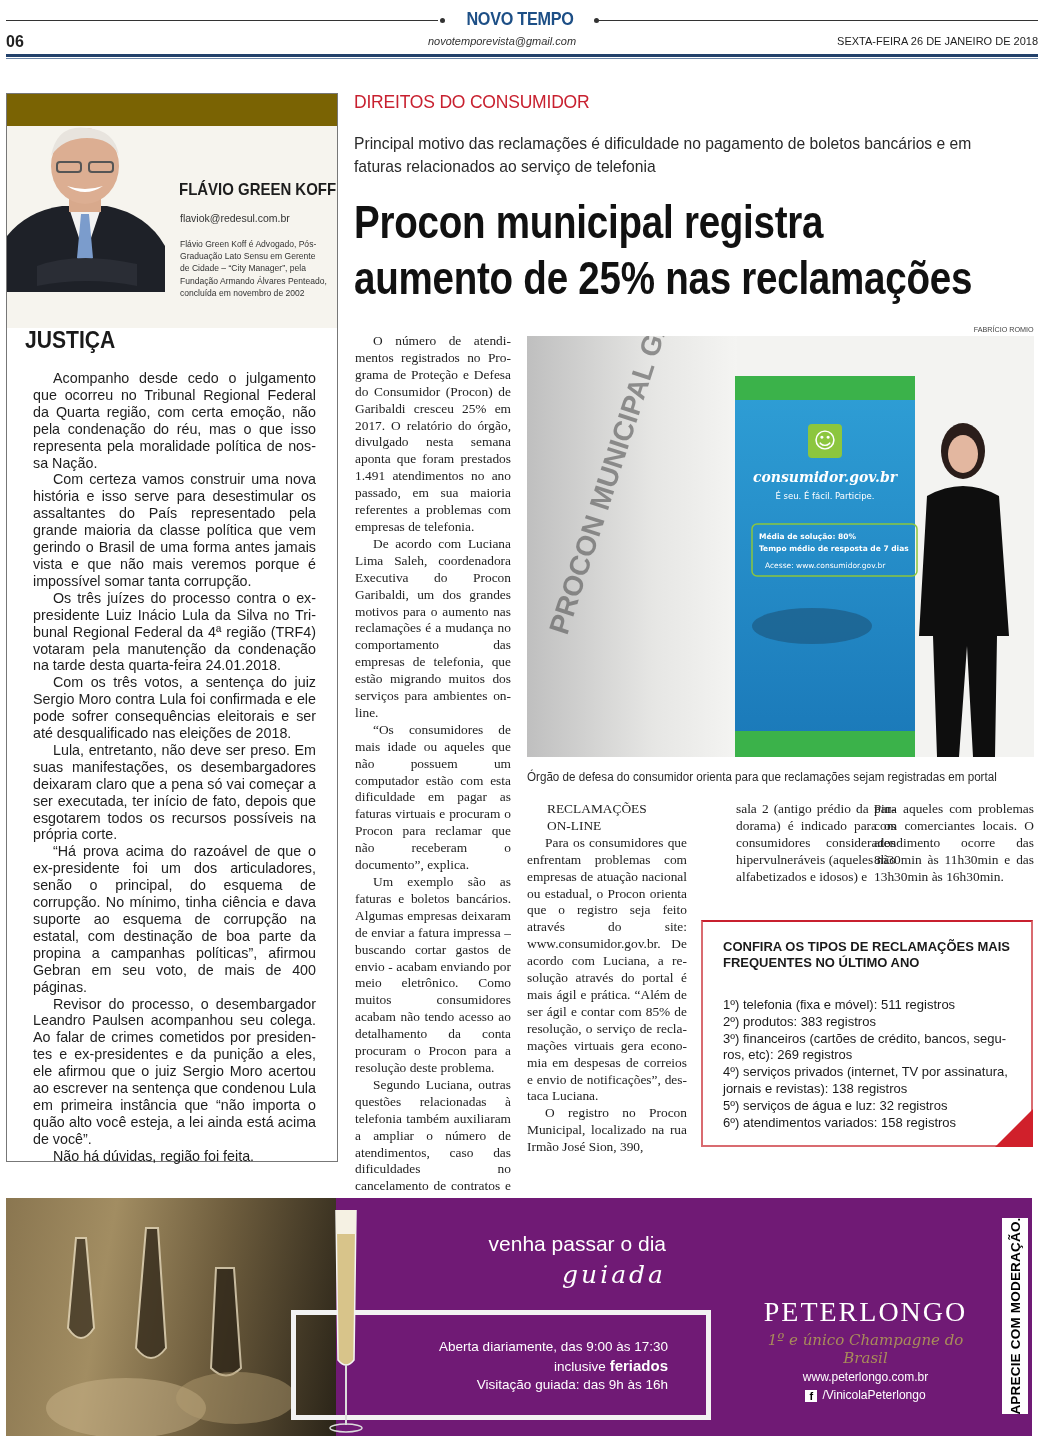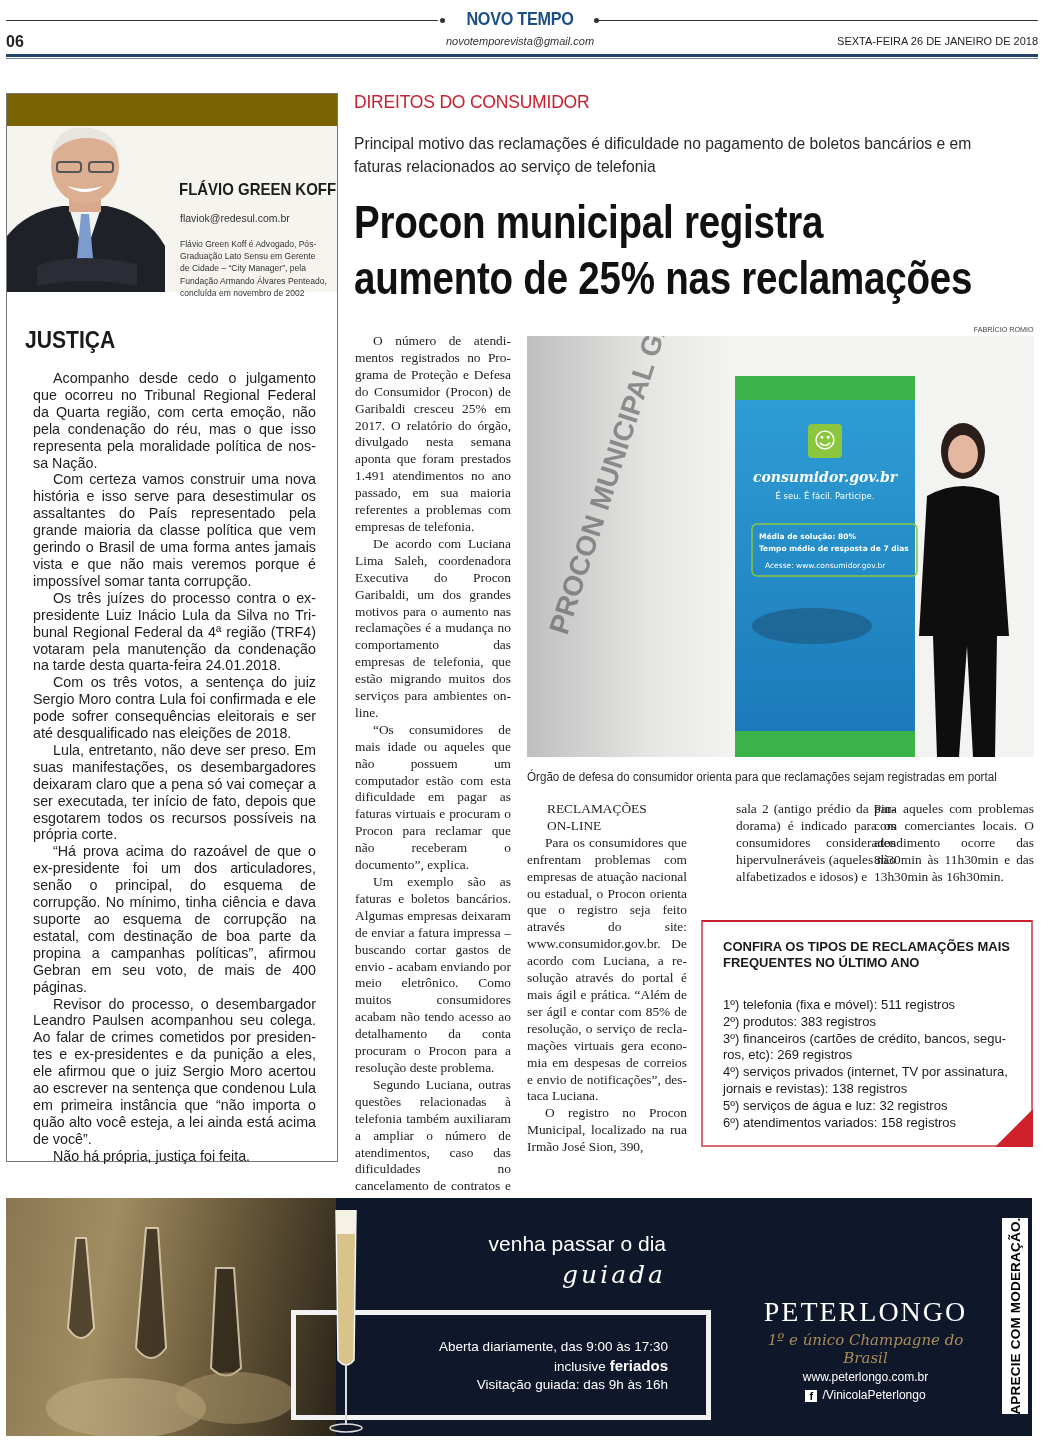--- a/index.html
+++ b/index.html
@@ -6,32 +6,32 @@
   html, body { width: 1058px; height: 1443px; background: #ffffff; overflow: hidden; }
   body { position: relative; font-family: "Liberation Sans", sans-serif; color: #1a1a1a; }
 
   
   .hdr-line-top { position: absolute; top: 20px; height: 1px; background: #333; }
   .hdr-line-top.l { left: 6px; width: 432px; }
   .hdr-line-top.r { left: 598px; width: 440px; }
   .hdr-dot { position: absolute; top: 18px; width: 5px; height: 5px; border-radius: 50%; background: #333; }
   .brand { position: absolute; top: 9px; left: 440px; width: 160px; text-align: center;
            font-family: "Liberation Sans", sans-serif; font-weight: bold; font-size: 18px; color: #1d4f86; letter-spacing: -0.3px; transform: scaleX(0.9); }
-  .email { position: absolute; top: 35px; left: 390px; width: 260px; text-align: center;
+  .email { position: absolute; top: 35px; left: 372px; width: 260px; text-align: center;
            font-style: italic; font-size: 11px; color: #333; }
   .page-no { position: absolute; top: 33px; left: 6px; font-weight: bold; font-size: 16px; color: #222; }
   .date { position: absolute; top: 35px; right: 20px; font-size: 11px; color: #222; }
   .hdr-rule-1 { position: absolute; top: 54px; left: 6px; width: 1032px; height: 3px; background: #22416b; }
   .hdr-rule-2 { position: absolute; top: 58px; left: 6px; width: 1032px; height: 1px; background: #6b85a6; }
 
   
   .author-box { position: absolute; top: 93px; left: 6px; width: 332px; height: 1069px;
                 border: 1px solid #777; background: #fff; }
   .author-top { position: absolute; top: 0; left: 0; right: 0; height: 32px; background: #7a6303; }
-  .author-card { position: absolute; top: 32px; left: 0; right: 0; height: 166px; background: #f6f4ee; }
+  .author-card { position: absolute; top: 32px; left: 0; right: 0; height: 202px; background: #f6f4ee; }
   .author-photo { position: absolute; top: 0; left: 0; width: 158px; height: 166px; overflow: hidden; }
   .author-name { position: absolute; top: 54px; left: 172px; font-weight: bold; font-size: 17px; color: #1d1d1d; transform: scaleX(0.88); transform-origin: left; white-space: nowrap; }
   .author-email { position: absolute; top: 86px; left: 173px; font-size: 10.5px; color: #333; }
   .author-bio { position: absolute; top: 112px; left: 173px; width: 155px; font-size: 9px; line-height: 12.2px; color: #333; transform: scaleX(0.95); transform-origin: left; }
 
   .col-title { position: absolute; top: 232px; left: 18px; font-weight: bold; font-size: 24px; color: #1a1a1a; transform: scaleX(0.88); transform-origin: left; }
   .col-body { position: absolute; top: 276px; left: 26px; width: 283px; font-size: 14.3px; line-height: 16.9px; color: #1e1e1e; text-align: justify; hyphens: manual; }
   .col-body p { text-indent: 20px; }
 
   
@@ -54,21 +54,21 @@
   .photo { position: absolute; top: 336px; left: 527px; width: 507px; height: 421px; overflow: hidden; background: #d9d9d6; }
   .caption { position: absolute; top: 770px; left: 527px; font-size: 12.5px; color: #2a2a2a; transform: scaleX(0.93); transform-origin: left; white-space: nowrap; }
 
   
   .info-box { position: absolute; top: 920px; left: 701px; width: 332px; height: 227px; border: 2px solid #d96b70; border-top: 2px solid #c8202f; background: #fff; }
   .info-corner { position: absolute; right: -2px; bottom: -2px; width: 0; height: 0; border-left: 38px solid transparent; border-bottom: 38px solid #d0202b; }
   .info-title { position: absolute; top: 17px; left: 20px; width: 290px; font-weight: bold; font-size: 13px; line-height: 16px; color: #1a1a1a; }
   .info-list { position: absolute; top: 75px; left: 20px; width: 300px; font-size: 13px; line-height: 16.8px; color: #1a1a1a; list-style: none; }
 
   
-  .ad { position: absolute; top: 1198px; left: 6px; width: 1026px; height: 238px; background: #0f172a; overflow: hidden; }
+  .ad { position: absolute; top: 1198px; left: 6px; width: 1026px; height: 238px; background: #701a75; overflow: hidden; }
   .ad-left { position: absolute; top: 0; left: 0; width: 330px; height: 238px; background: linear-gradient(100deg, #8a7650 0%, #a28d62 30%, #6f5e3e 60%, #2a2418 100%); }
   .ad-tagline { position: absolute; top: 34px; left: 320px; width: 340px; text-align: right; color: #fff; font-size: 21px; }
   .ad-script { position: absolute; top: 62px; left: 320px; width: 340px; text-align: right; color: #fff; font-family: "DejaVu Serif", serif; font-style: italic; font-size: 25px; letter-spacing: 3px; }
   .ad-frame { position: absolute; top: 112px; left: 285px; width: 420px; height: 110px; border: 5px solid #f2f2f2; }
   .ad-hours { position: absolute; top: 140px; left: 380px; width: 282px; text-align: right; color: #fff; font-size: 13.5px; line-height: 18.5px; }
   .ad-hours .b { font-size: 15px; font-weight: bold; }
   .glass { position: absolute; top: 12px; left: 318px; width: 44px; height: 226px; }
   .pl-brand { position: absolute; top: 98px; left: 752px; width: 215px; text-align: center; color: #fff; font-family: "Liberation Serif", serif; font-size: 28px; letter-spacing: 2px; }
   .pl-tag { position: absolute; top: 133px; left: 752px; width: 215px; text-align: center; color: #a88c5a; font-family: "DejaVu Serif", serif; font-style: italic; font-size: 15px; }
   .pl-url { position: absolute; top: 172px; left: 752px; width: 215px; text-align: center; color: #fff; font-size: 12px; }
@@ -115,21 +115,21 @@
   </div>
   <div class="col-title">JUSTIÇA</div>
   <div class="col-body">
     <p>Acompanho desde cedo o julgamento que ocorreu no Tribunal Regional Federal da Quarta região, com certa emoção, não pela condenação do réu, mas o que isso representa pela moralidade política de nos­sa Nação.</p>
     <p>Com certeza vamos construir uma nova história e isso serve para desestimular os as­saltantes do País representado pela grande maioria da classe política que vem gerindo o Brasil de uma forma antes jamais vista e que não mais veremos porque é impossível somar tanta corrupção.</p>
     <p>Os três juízes do processo contra o ex­-presidente Luiz Inácio Lula da Silva no Tri­bunal Regional Federal da 4ª região (TRF4) votaram pela manutenção da condenação na tarde desta quarta-feira 24.01.2018.</p>
     <p>Com os três votos, a sentença do juiz Sergio Moro contra Lula foi confirmada e ele pode sofrer consequências eleitorais e ser até desqualificado nas eleições de 2018.</p>
     <p>Lula, entretanto, não deve ser preso. Em suas manifestações, os desembargadores deixaram claro que a pena só vai começar a ser executada, ter início de fato, depois que esgotarem todos os recursos possíveis na própria corte.</p>
     <p>“Há prova acima do razoável de que o ex­-presidente foi um dos articuladores, senão o principal, do esquema de corrupção. No mínimo, tinha ciência e dava suporte ao es­quema de corrupção na estatal, com desti­nação de boa parte da propina a campanhas políticas”, afirmou Gebran em seu voto, de mais de 400 páginas.</p>
     <p>Revisor do processo, o desembargador Leandro Paulsen acompanhou seu colega. Ao falar de crimes cometidos por presiden­tes e ex-presidentes e da punição a eles, ele afirmou que o juiz Sergio Moro acertou ao escrever na sentença que condenou Lula em primeira instância que “não impor­ta o quão alto você esteja, a lei ainda está acima de você”.</p>
-    <p>Não há própria, justiça foi feita.</p>
+    <p>Não há dúvidas, região foi feita.</p>
   </div>
 </div>
 
 <div class="section">DIREITOS DO CONSUMIDOR</div>
 <div class="subtitle">Principal motivo das reclamações é dificuldade no pagamento de boletos bancários e em faturas relacionados ao serviço de telefonia</div>
 <div class="headline">
   <div>Procon municipal registra</div>
   <div>aumento de 25% nas reclamações</div>
 </div>
 <div class="credit">FABRÍCIO ROMIO</div>

